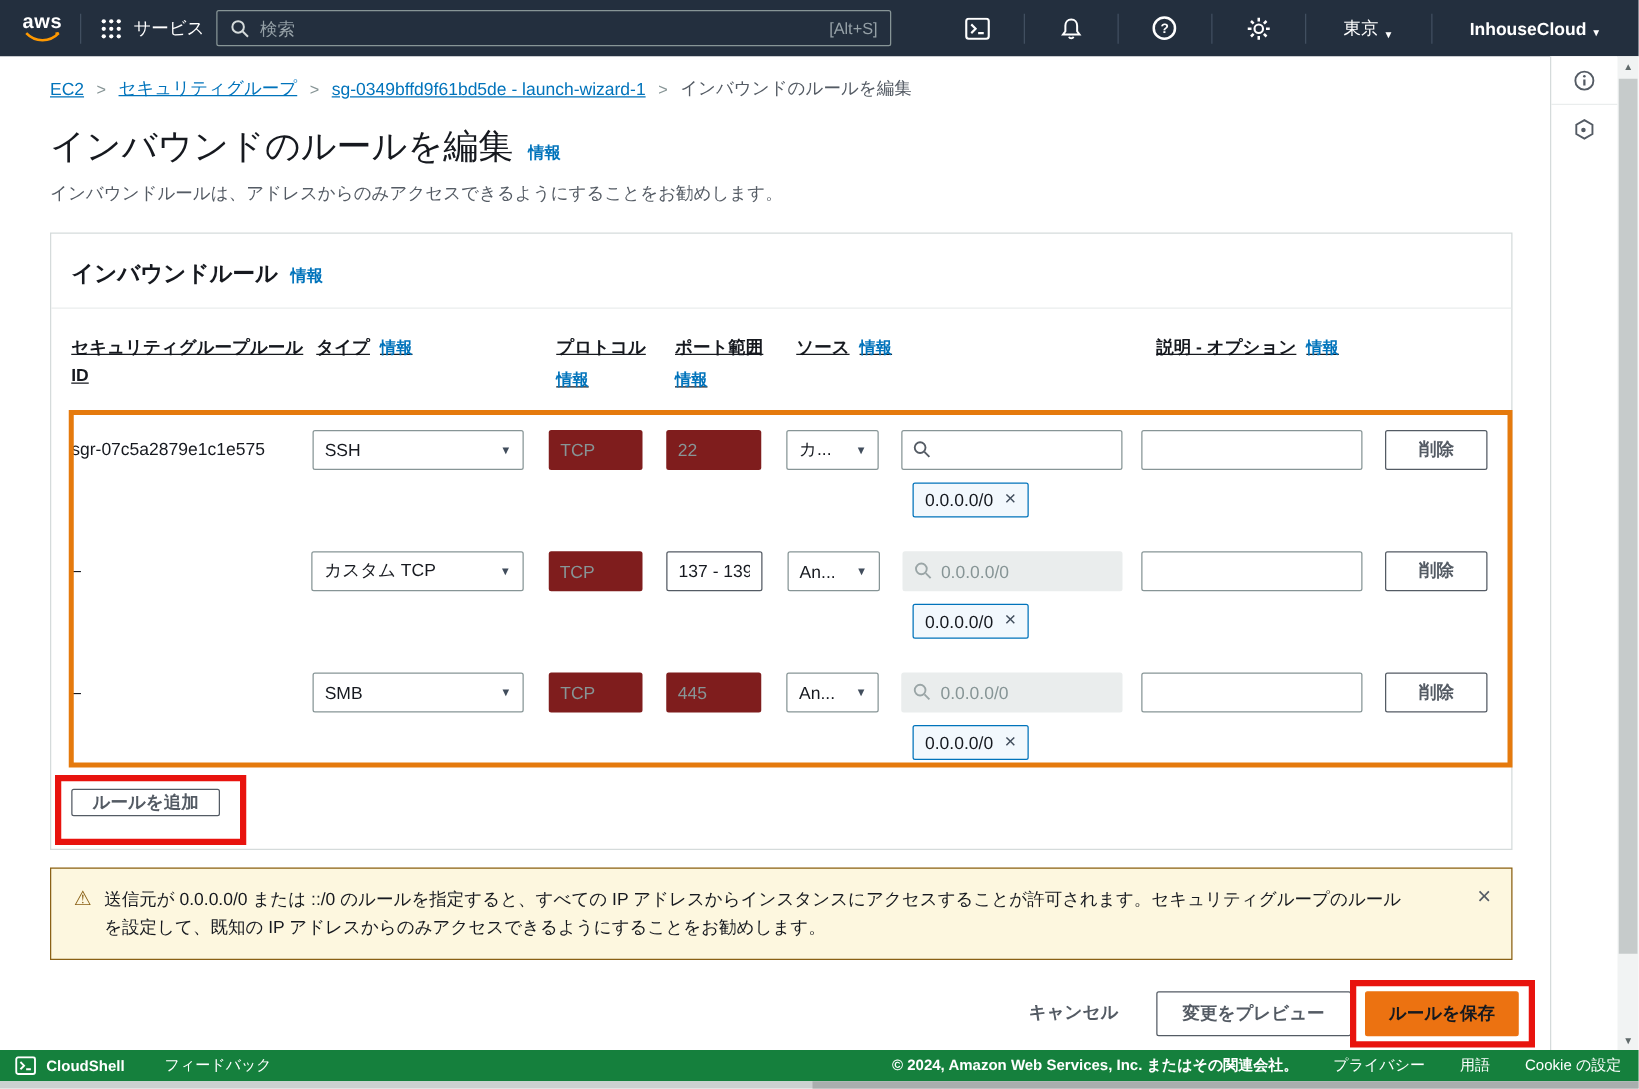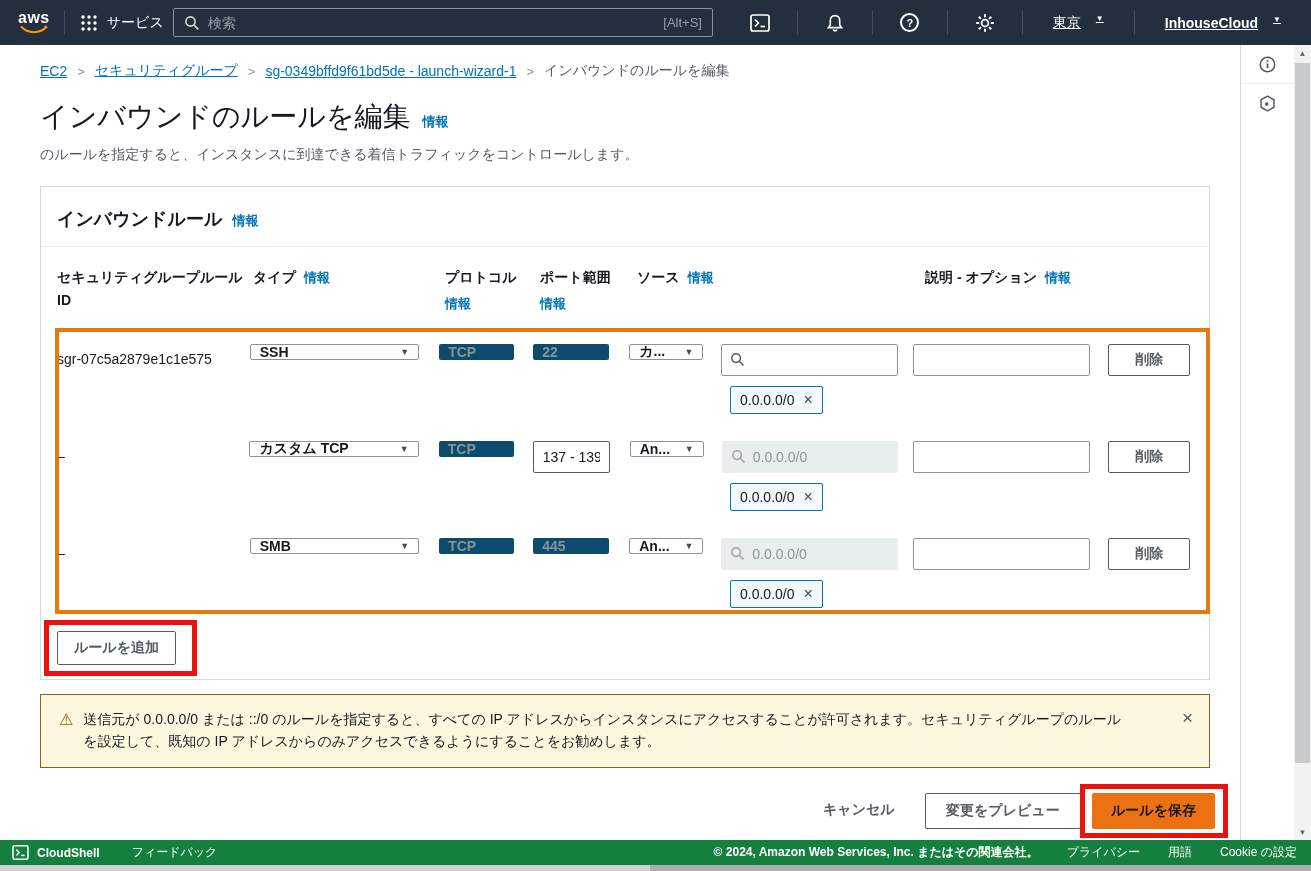--- a/index.html
+++ b/index.html
@@ -11,21 +11,21 @@
 .logo-text{font-weight:700;font-size:16px;line-height:14px;letter-spacing:.5px;}
 .nav-div{width:1px;height:24px;background:#414f60;margin:0 14px;}
 .services{display:flex;align-items:center;gap:8px;cursor:pointer;font-size:14px;}
 .nav-search{position:absolute;left:173px;top:8px;width:540px;height:29px;border:1px solid #879596;border-radius:2px;display:flex;align-items:center;padding:0 10px;gap:8px;}
 .nav-search input{flex:1;background:transparent;border:none;outline:none;color:#fff;font-size:14px;font-family:inherit;}
 .nav-search input::placeholder{color:#95a0a6;}
 .search-sc{color:#95a0a6;font-size:13px;}
 .nav-right{position:absolute;right:14px;top:0;height:45px;display:flex;align-items:center;}
 .nav-ic{width:46px;height:45px;display:flex;align-items:center;justify-content:center;cursor:pointer;}
 .circle-q{width:19px;height:19px;border:2px solid #fff;border-radius:50%;display:flex;align-items:center;justify-content:center;font-size:11px;font-weight:700;}
-.nav-label{display:flex;align-items:flex-start;gap:15px;padding:0 16px;cursor:pointer;font-size:14px;text-decoration:underline;}
+.nav-label{display:flex;align-items:flex-end;gap:4px;padding:0 16px;cursor:pointer;font-size:14px;}
 .caret-w{font-size:8px;color:#fff;}
 
 .breadcrumb{position:absolute;left:40px;top:62px;display:flex;align-items:center;gap:10px;font-size:14px;}
 .crumb-link{color:#0073bb;text-decoration:underline;cursor:pointer;}
 .crumb-sep{color:#879596;font-size:13px;}
 .crumb-last{color:#545b64;}
 .page-title-row{position:absolute;left:40px;top:98px;display:flex;align-items:baseline;gap:12px;}
 .page-title{font-size:28px;font-weight:500;color:#16191f;}
 .info-link{color:#0073bb;font-size:13px;font-weight:700;cursor:pointer;}
 .page-desc{position:absolute;left:40px;top:146px;font-size:14px;color:#545b64;}
@@ -38,45 +38,45 @@
 .cols{position:absolute;left:57px;top:266px;width:1133px;display:flex;}
 .rule-row{position:absolute;left:57px;width:1133px;display:flex;align-items:flex-start;}
 .c-id{width:196px;}
 .c-type{width:172px;margin-right:20px;}
 .c-proto{width:76px;margin-right:19px;}
 .c-port{width:77px;margin-right:20px;}
 .c-src{width:75px;margin-right:18px;}
 .c-search{width:180px;margin-right:15px;}
 .c-desc{width:177px;margin-right:18px;}
 .c-del{width:83px;}
-.hcell{font-weight:700;font-size:14px;line-height:1.65;}
+.hcell{font-weight:700;font-size:14px;line-height:1.65;text-decoration:underline;}
 .hcell .info-link{margin-left:8px;}
 .hcell.stack .info-link{display:block;margin-left:0;margin-top:4px;}
 .nowrap{white-space:nowrap;}
 
-.fld{height:16px;border-radius:2px;font-size:14px;font-weight:bold;}
-.dis{background:#0c4a6e;color:#879596;display:flex;align-items:center;padding:0 9px;border:none;}
+.fld{height:32px;border-radius:2px;font-size:14px;}
+.dis{background:#7f1d1d;color:#879596;display:flex;align-items:center;padding:0 9px;border:none;}
 .select{background:#fff;border:1px solid #879596;display:flex;align-items:center;justify-content:space-between;padding:0 9px;color:#16191f;cursor:pointer;}
 .caret{font-size:9px;color:#414d5c;margin-left:6px;}
 input.txt{height:32px;border:1px solid #879596;border-radius:2px;padding:0 9px;font-size:14px;color:#16191f;background:#fff;font-family:inherit;outline:none;}
 input.editable{border:1px solid #545b64;}
 input::placeholder{color:#879596;}
 .search-wrap{position:relative;}
 .search-wrap svg{position:absolute;left:9px;top:8px;pointer-events:none;}
 .search-wrap input{width:100%;padding-left:31px;}
 .search-wrap input.dis-input{background:#eaeded;border:none;color:#879596;}
 .rid{font-size:14px;color:#16191f;padding-top:7px;}
 .tag{position:absolute;left:673px;top:42px;height:28px;display:flex;align-items:center;gap:9px;padding:0 9px;background:#f2f8fd;border:1px solid #0073bb;border-radius:2px;font-size:14px;color:#16191f;}
 .tag .x{cursor:pointer;color:#414d5c;font-size:16px;line-height:1;}
 .btn-sec{height:32px;background:#fff;border:1px solid #545b64;border-radius:2px;font-weight:700;color:#545b64;font-size:14px;cursor:pointer;font-family:inherit;}
 
 .anno-orange{position:absolute;left:55px;top:328px;width:1155px;height:286px;border:4px solid #e57a0d;pointer-events:none;}
 .anno-red-add{position:absolute;left:44px;top:620px;width:153px;height:56px;border:5px solid #e8130e;pointer-events:none;}
 .anno-red-save{position:absolute;left:1080px;top:784px;width:148px;height:54px;border:5px solid #e8130e;pointer-events:none;}
-.add-btn{position:absolute;left:57px;top:631px;height:34px;padding:0 16px;}
+.add-btn{position:absolute;left:57px;top:631px;height:22px;padding:0 16px;}
 
 .warning{position:absolute;left:40px;top:694px;width:1170px;min-height:74px;background:#fdf7df;border:1px solid #8a6116;display:flex;padding:13px 46px 13px 18px;}
 .warn-ic{color:#8a6116;font-size:16px;margin-right:10px;line-height:1.5;}
 .warn-text{font-size:14px;color:#16191f;line-height:1.6;max-width:1050px;}
 .warn-close{position:absolute;right:16px;top:13px;font-size:19px;color:#545b64;cursor:pointer;line-height:1;background:none;border:none;font-family:inherit;}
 
 .act-cancel{position:absolute;left:823px;top:801px;font-weight:700;color:#545b64;font-size:14px;cursor:pointer;background:none;border:none;font-family:inherit;}
 .act-preview{position:absolute;left:925px;top:793px;height:36px;padding:0 20px;}
 .act-save{position:absolute;left:1092px;top:793px;height:36px;padding:0 18px;background:#ec7211;border:1px solid #ec7211;border-radius:2px;font-weight:700;font-size:14px;color:#16191f;cursor:pointer;font-family:inherit;}
 
@@ -187,21 +187,21 @@
   <span class="crumb-sep">&gt;</span>
   <span class="crumb-link">sg-0349bffd9f61bd5de - launch-wizard-1</span>
   <span class="crumb-sep">&gt;</span>
   <span class="crumb-last">インバウンドのルールを編集</span>
 </div>
 
 <div class="page-title-row">
   <h1 class="page-title">インバウンドのルールを編集</h1>
   <span class="info-link">情報</span>
 </div>
-<div class="page-desc">のルールを指定すると、インスタンスに到達できる着信トラフィックをコントロールします。</div>
+<div class="page-desc">インバウンドルールは、アドレスからのみアクセスできるようにすることをお勧めします。</div>
 
 <div class="card-box"></div>
 <div class="card-title-row">
   <span class="card-title">インバウンドルール</span>
   <span class="info-link">情報</span>
 </div>
 <div class="card-divider"></div>
 
 <div class="cols">
   <div class="hcell c-id">セキュリティグループルール ID</div>

